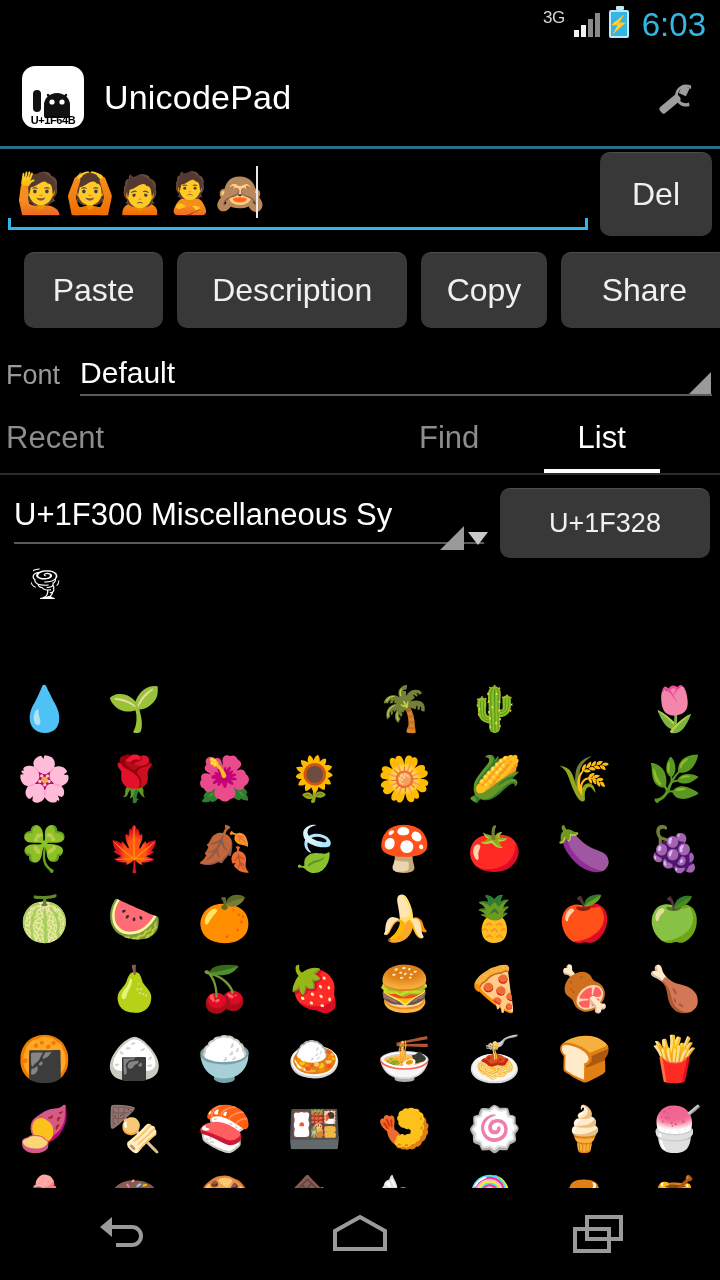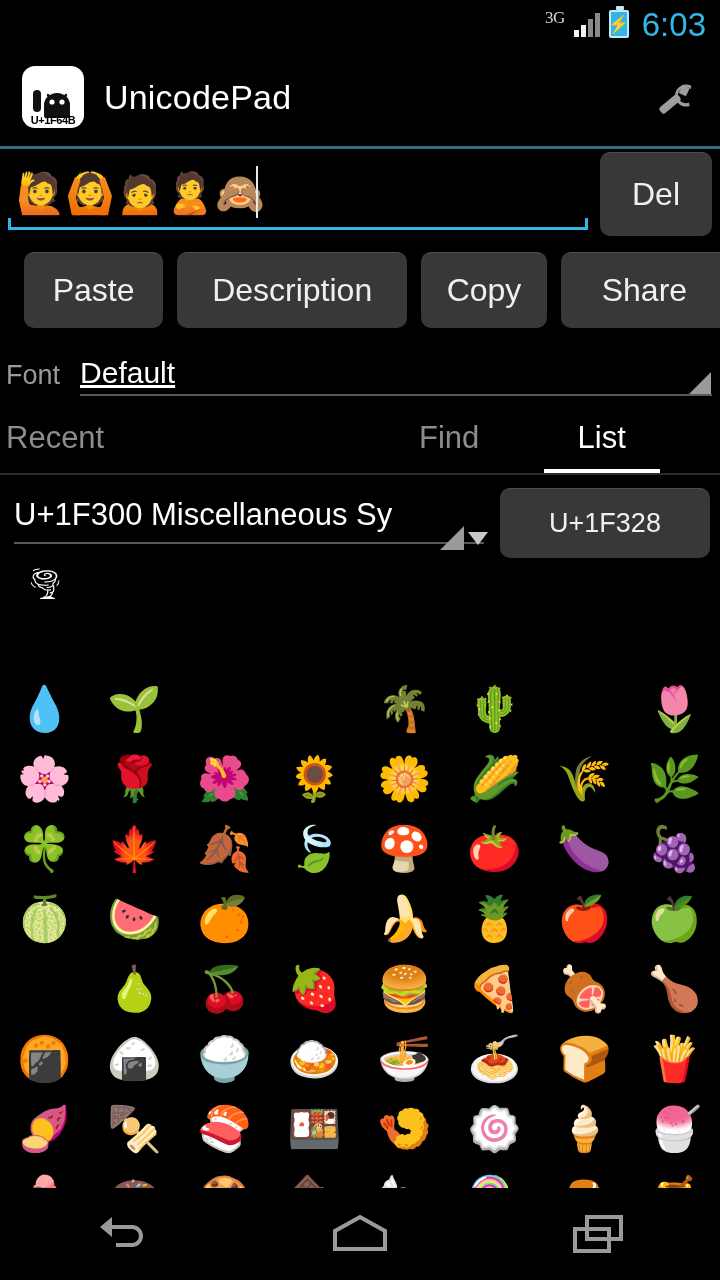--- a/index.html
+++ b/index.html
@@ -10,21 +10,21 @@
     overflow:hidden;
   }
   #app { position:relative; width:720px; height:1280px; background:#000; }
 
   
   .statusbar{
     position:absolute; left:0; top:0; width:720px; height:48px;
     background:#000; display:flex; align-items:center;
     justify-content:flex-end; padding-right:14px; gap:9px;
   }
-  .sb-3g{ color:#d8d8d8; font-size:17px; line-height:1; position:relative; top:-7px; letter-spacing:-0.5px;font-family:Liberation Serif, serif;}
+  .sb-3g{ color:#d8d8d8; font-size:17px; line-height:1; position:relative; top:-7px; letter-spacing:-0.5px;}
   .sig{ display:flex; align-items:flex-end; gap:2px; height:26px; }
   .sig i{ display:block; width:5px; background:#8a8a8a; }
   .sig i.on{ background:#f2f2f2; }
   .sig i:nth-child(1){height:7px;}
   .sig i:nth-child(2){height:12px;}
   .sig i:nth-child(3){height:18px;}
   .sig i:nth-child(4){height:24px;}
   .batt{ position:relative; width:20px; height:28px; background:#33b5e5;
          border:2px solid #bfe9f7; border-radius:2px; }
   .batt::before{ content:""; position:absolute; top:-6px; left:5px; width:8px; height:4px;
@@ -105,21 +105,21 @@
 
   
   .fontrow{
     position:absolute; left:0; top:346px; width:720px; height:58px;
     display:flex; align-items:center;
   }
   .font-label{ color:#9a9a9a; font-size:27px; margin-left:6px; }
   .font-spinner{
     position:relative; flex:1 1 auto; margin-left:20px; margin-right:8px; height:52px;
   }
-  .font-value{ color:#fff; font-size:30px; line-height:48px;text-decoration:underline; }
+  .font-value{ color:#fff; font-size:30px; line-height:48px; }
   .font-line{ position:absolute; left:0; right:0; bottom:5px; height:2px; background:#5a5a5a; }
   .sp-tri{
     position:absolute; right:1px; bottom:7px; width:0; height:0;
     border-left:22px solid transparent; border-bottom:22px solid #9a9a9a;
   }
 
   
   .tabs{
     position:absolute; left:0; top:412px; width:720px; height:62px;
     display:flex; align-items:center;

